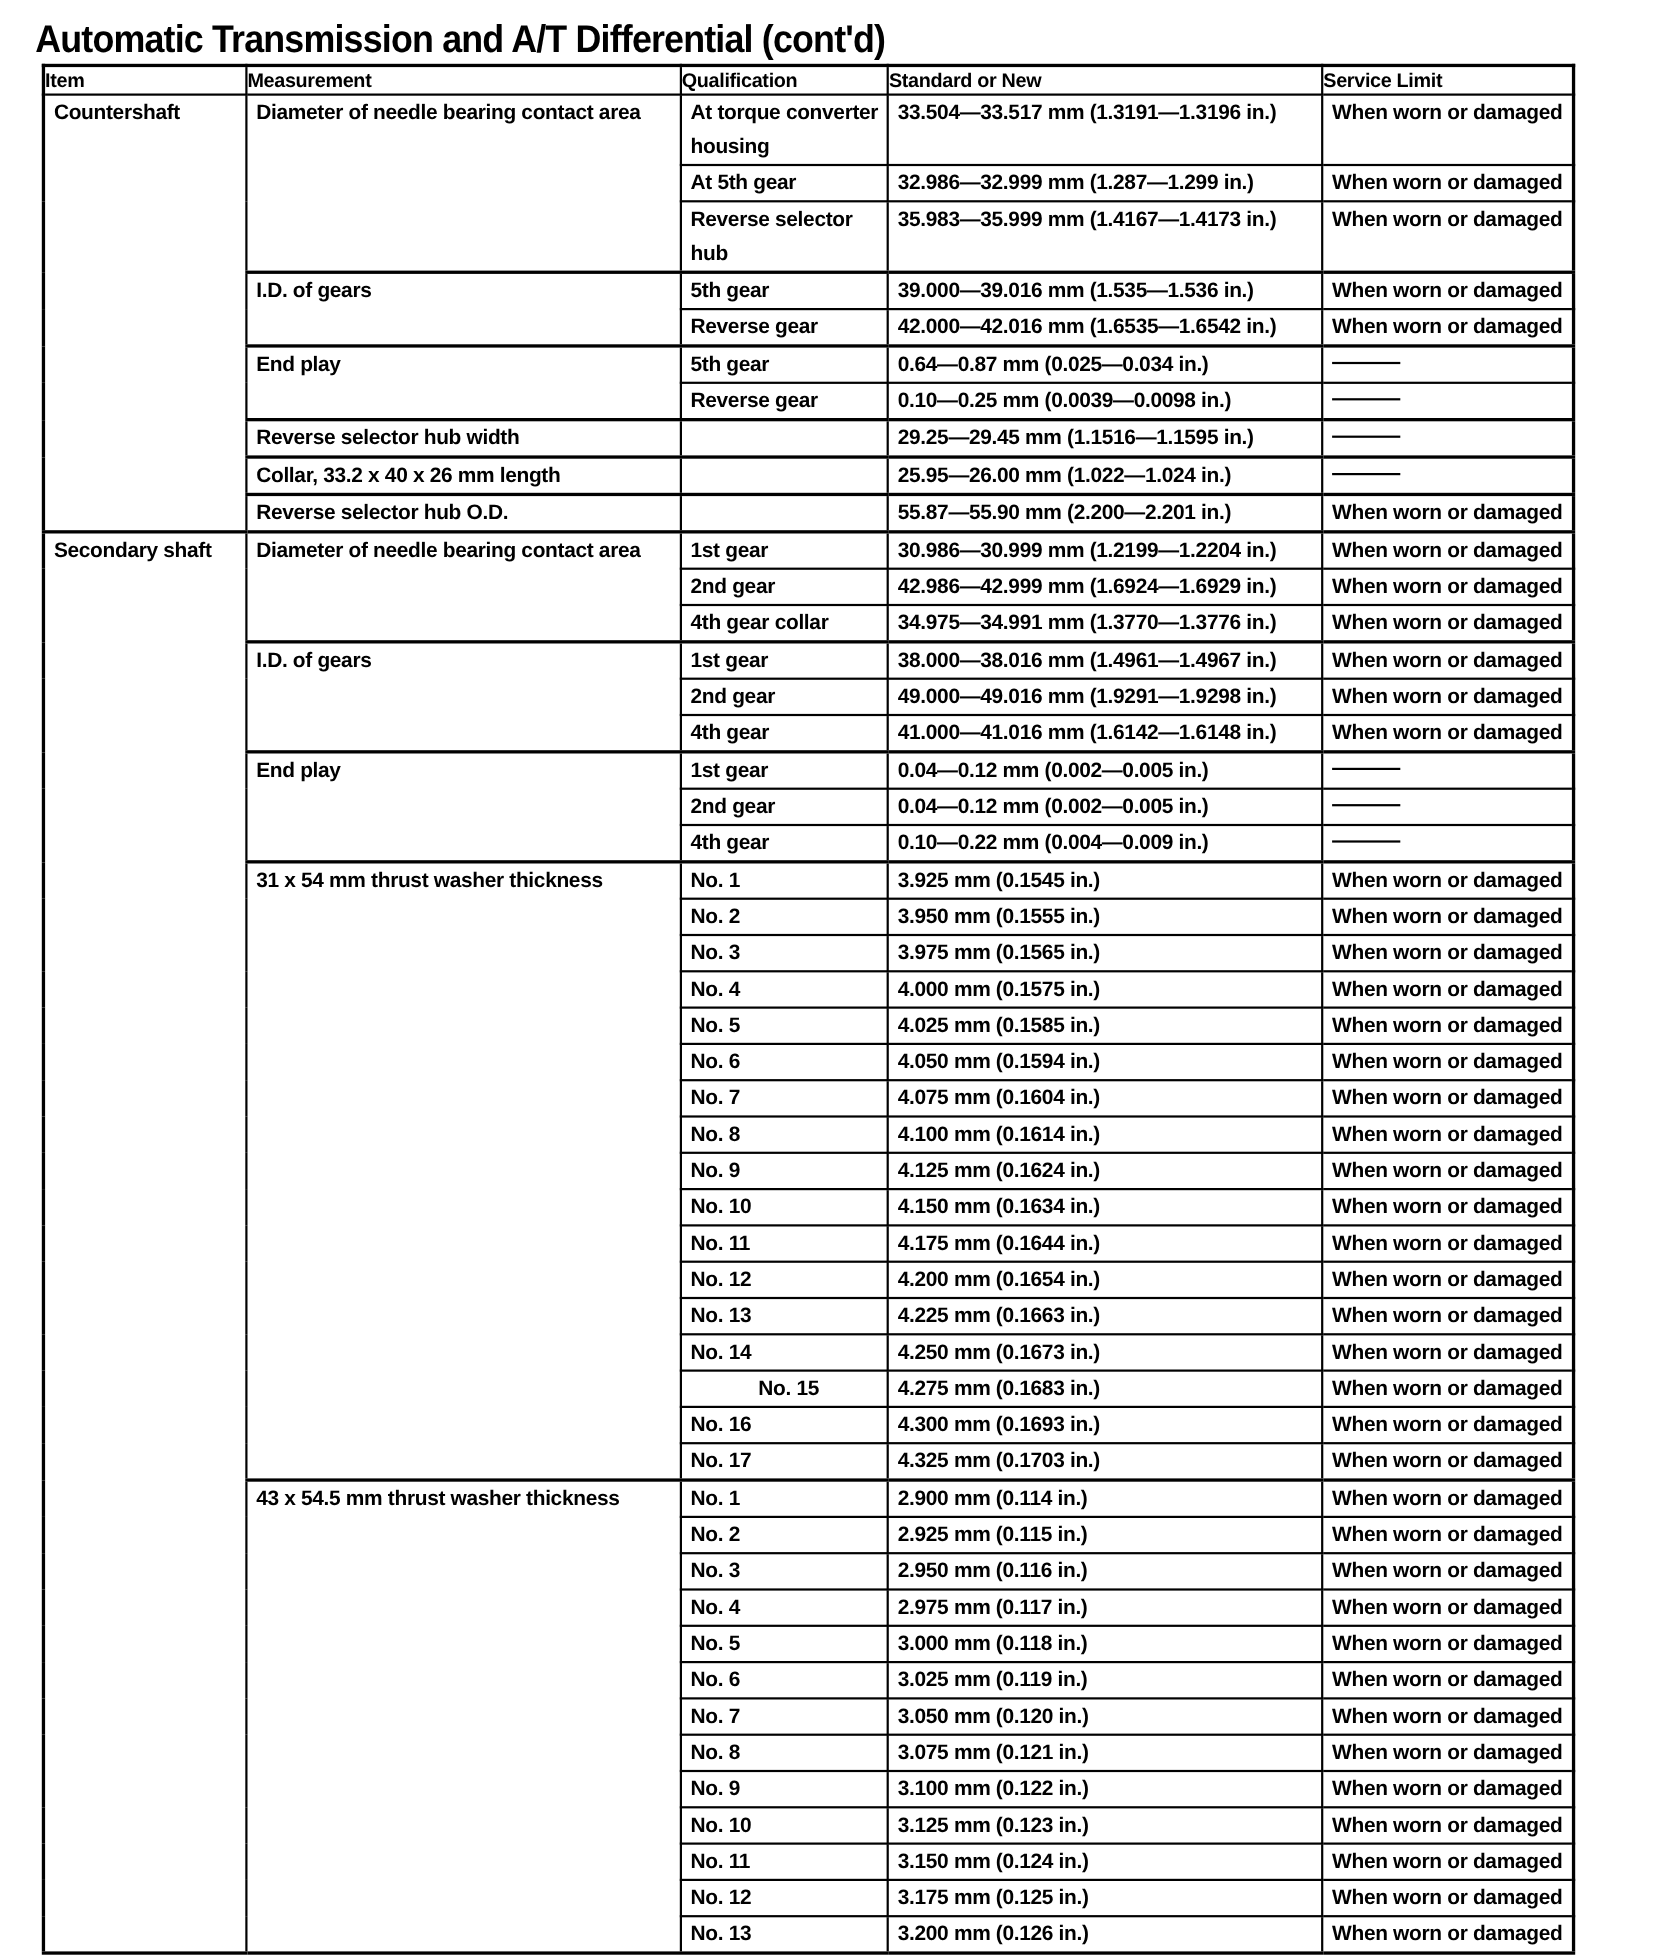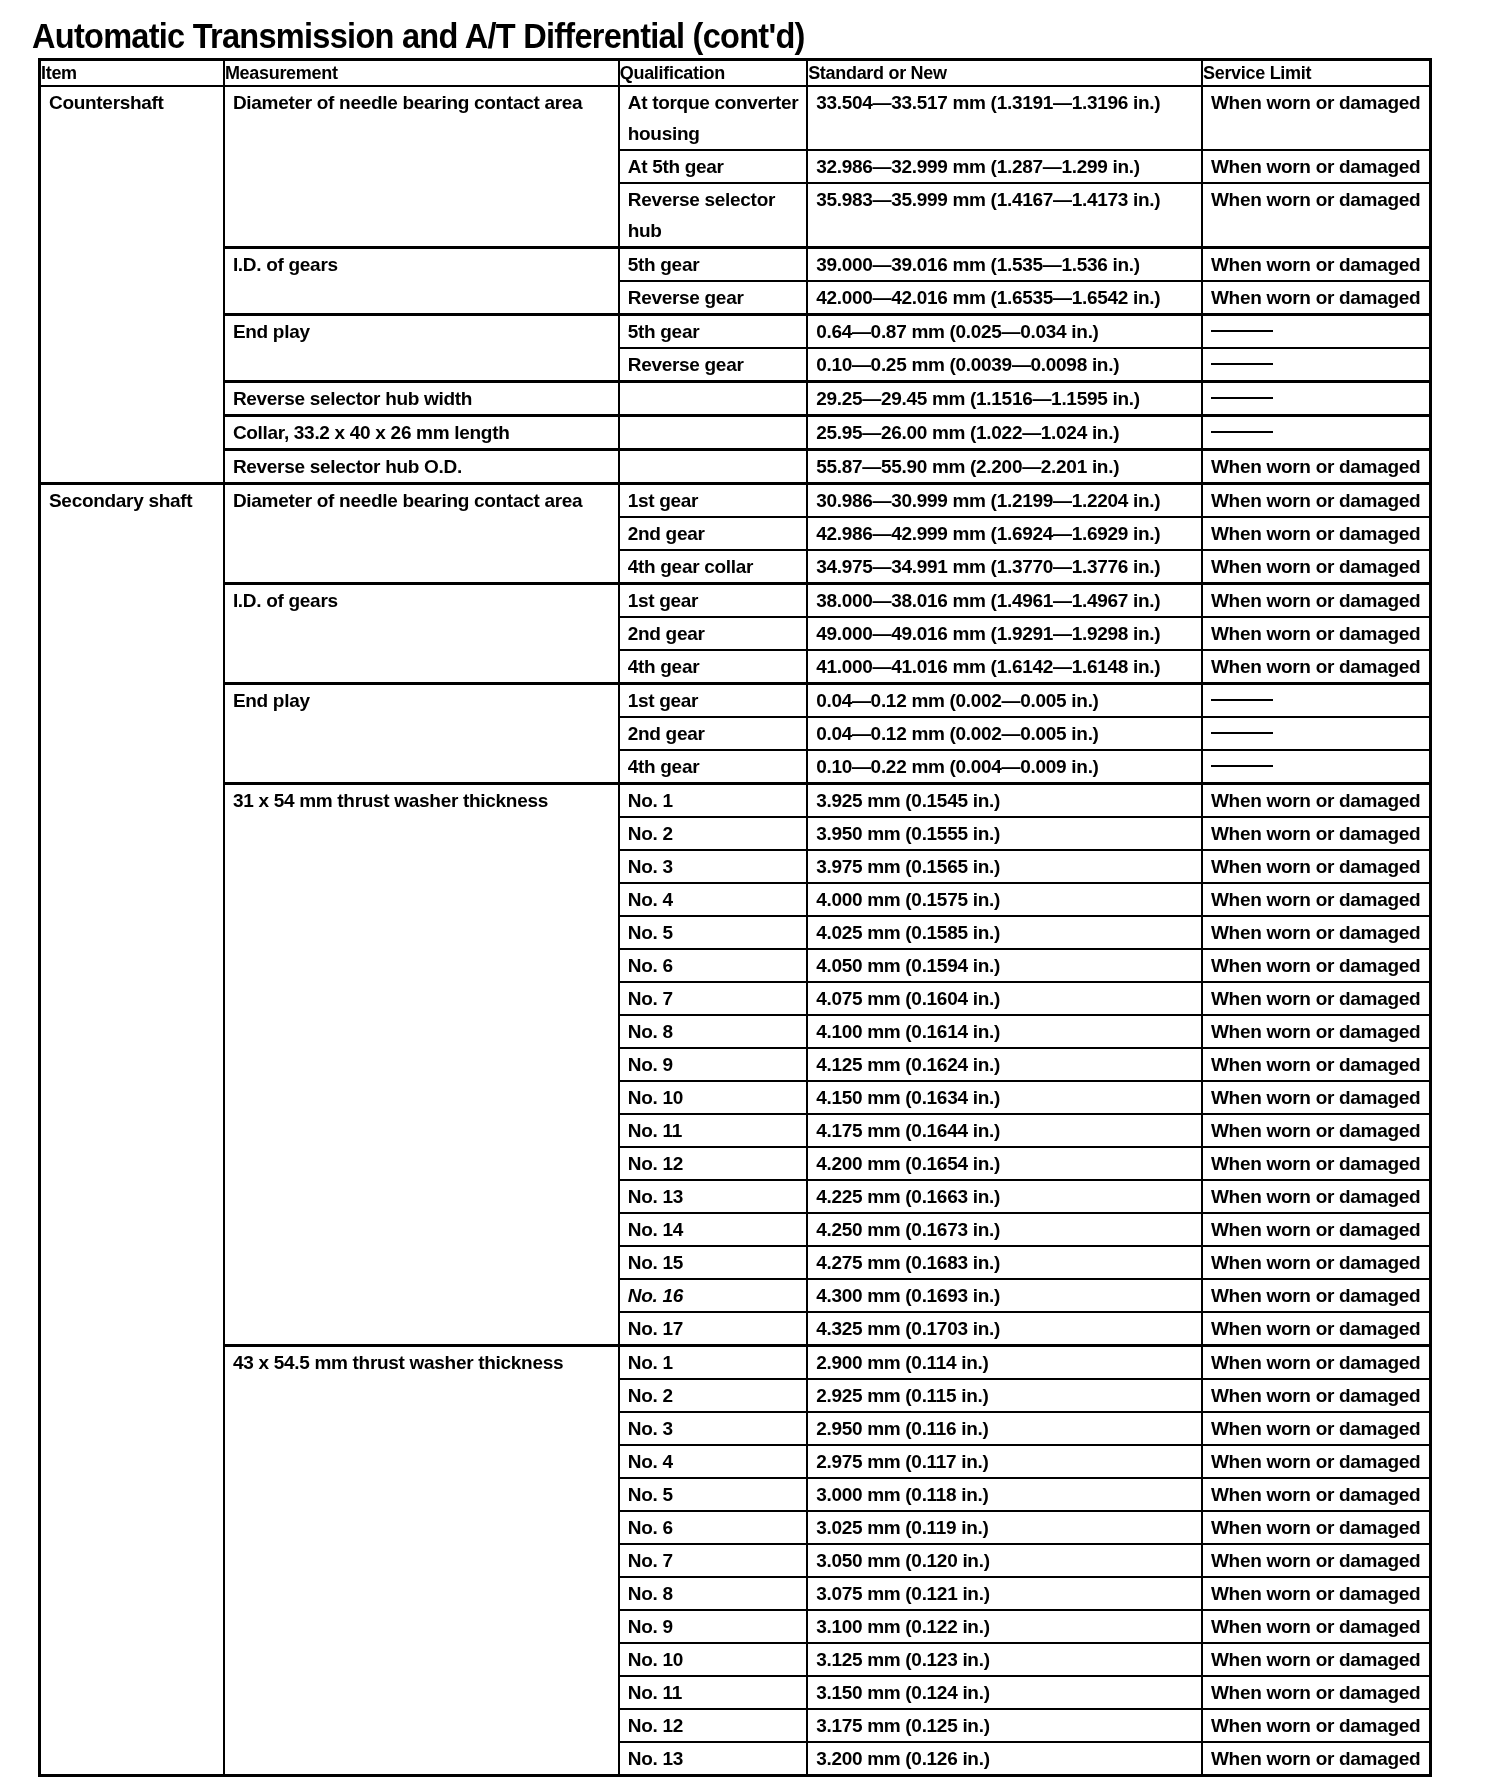--- a/index.html
+++ b/index.html
@@ -212,26 +212,26 @@
         <td class="wrap" style="white-space: normal; word-break: normal;">No. 13</td>
         <td>4.225 mm (0.1663 in.)</td>
         <td>When worn or damaged</td>
       </tr>
       <tr>
         <td class="wrap" style="white-space: normal; word-break: normal;">No. 14</td>
         <td>4.250 mm (0.1673 in.)</td>
         <td>When worn or damaged</td>
       </tr>
       <tr>
-        <td class="wrap" style="white-space: normal; word-break: normal;">No. 15</td>
+        <td class="wrap" style="white-space: normal; word-break: normal; text-align: center;">No. 15</td>
         <td>4.275 mm (0.1683 in.)</td>
         <td>When worn or damaged</td>
       </tr>
       <tr>
-        <td class="wrap" style="white-space: normal; word-break: normal; font-style: italic;">No. 16</td>
+        <td class="wrap" style="white-space: normal; word-break: normal;">No. 16</td>
         <td>4.300 mm (0.1693 in.)</td>
         <td>When worn or damaged</td>
       </tr>
       <tr>
         <td class="wrap" style="border-bottom: 3px solid rgb(0, 0, 0); white-space: normal; word-break: normal;">No. 17</td>
         <td style="border-bottom: 3px solid rgb(0, 0, 0);">4.325 mm (0.1703 in.)</td>
         <td style="border-bottom: 3px solid rgb(0, 0, 0);">When worn or damaged</td>
       </tr>
       <tr>
         <td rowspan="13" class="meas-end wrap" style="padding-right: 36px;">43 x 54.5 mm thrust washer thickness</td>

